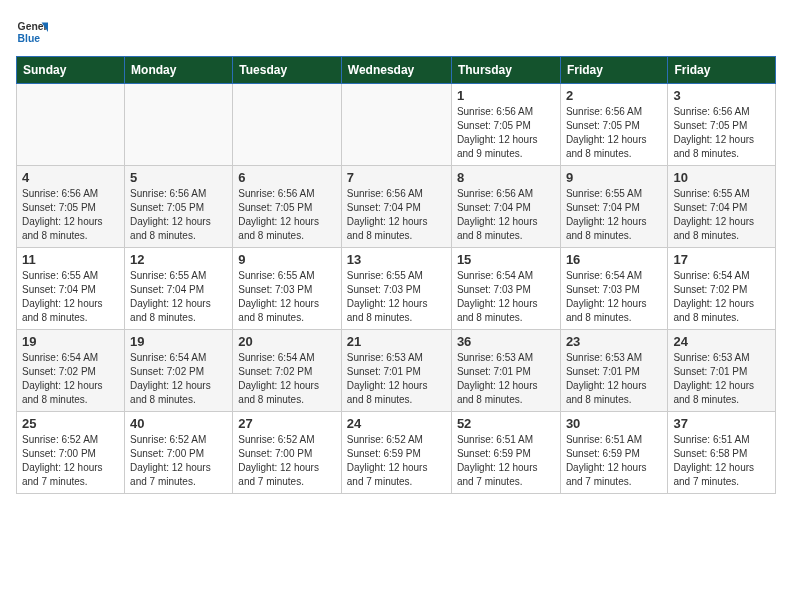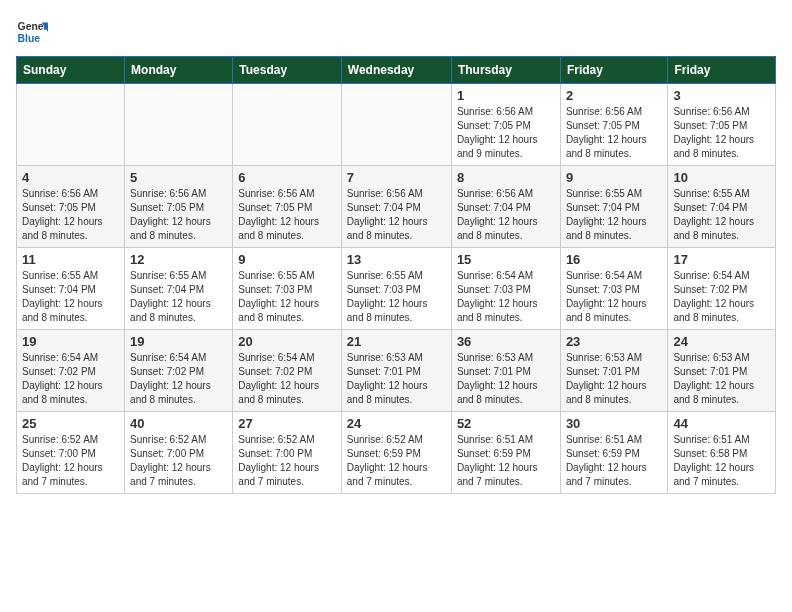--- a/index.html
+++ b/index.html
@@ -327,21 +327,21 @@
 and 7 minutes.</div>
         </td>
         <td>
           <span class="day-num">30</span>
           <div class="day-info" style="white-space: pre-line;">Sunrise: 6:51 AM
 Sunset: 6:59 PM
 Daylight: 12 hours
 and 7 minutes.</div>
         </td>
         <td>
-          <span class="day-num">44</span>
+          <span class="day-num">37</span>
           <div class="day-info" style="white-space: pre-line;">Sunrise: 6:51 AM
 Sunset: 6:58 PM
 Daylight: 12 hours
 and 7 minutes.</div>
         </td>
       </tr>
     </tbody>
 </table>
 
 </body></html>

